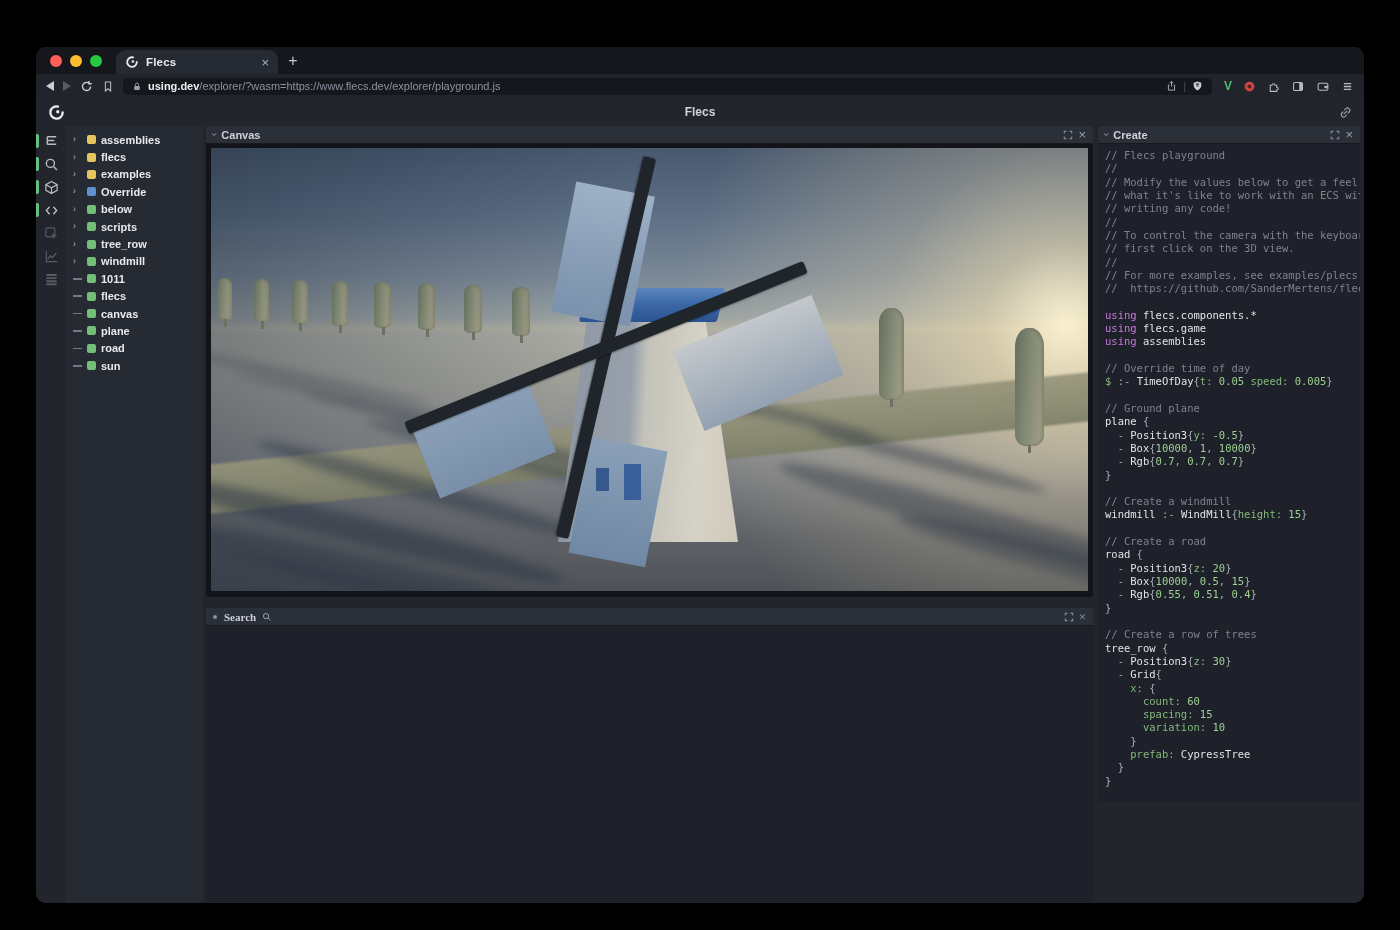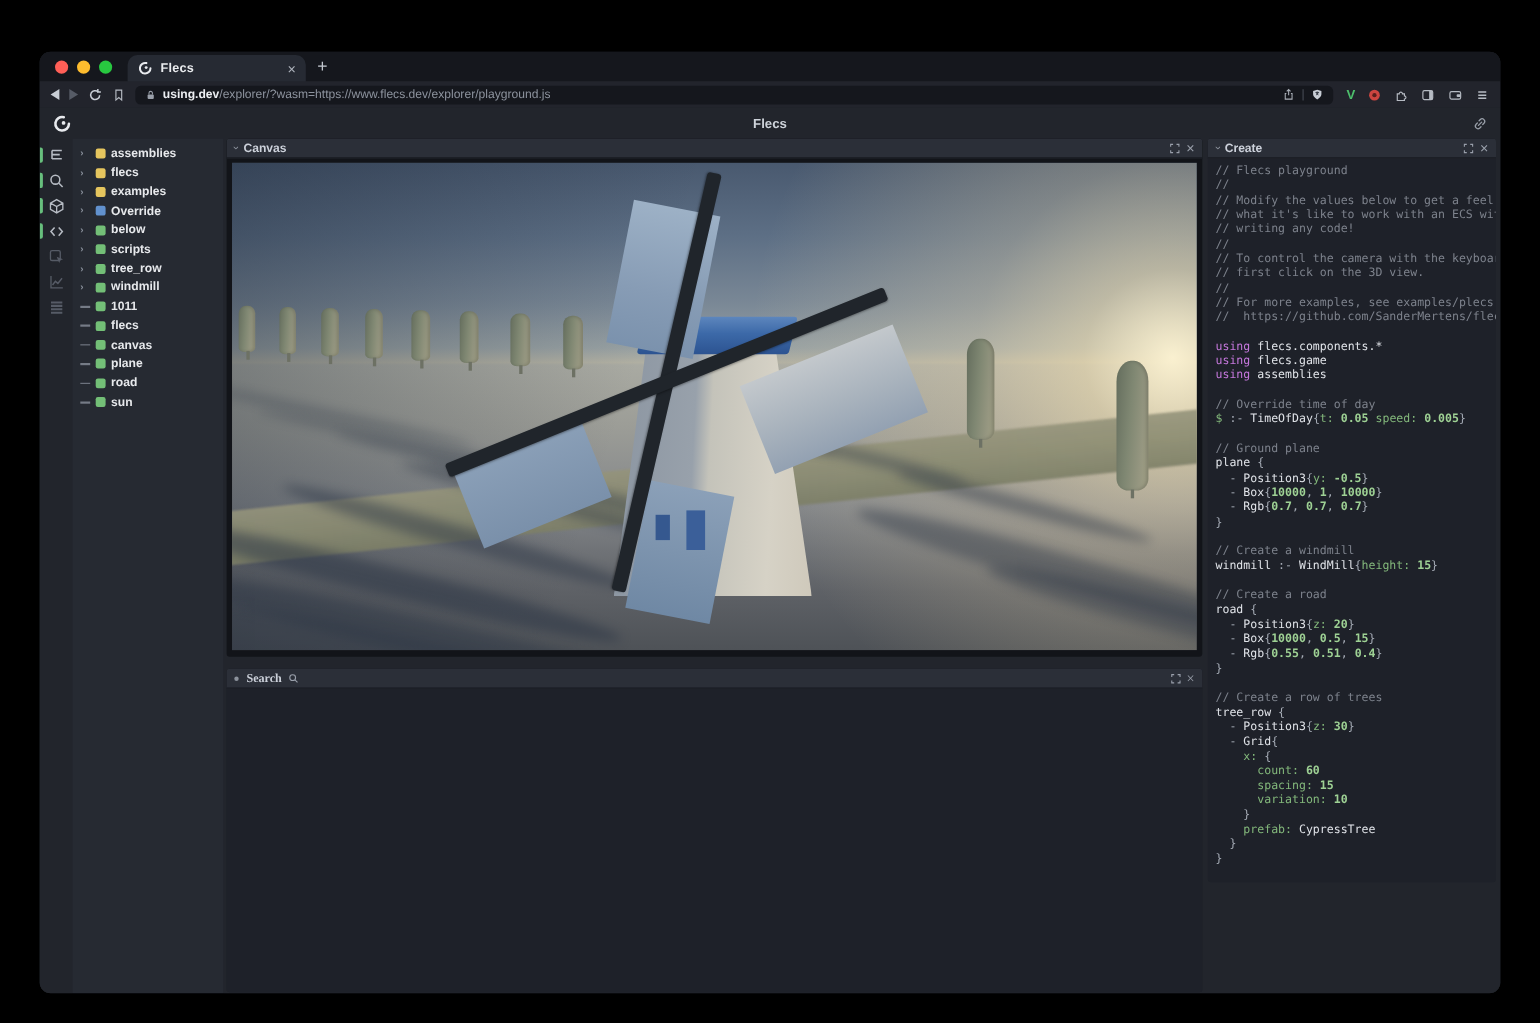--- a/index.html
+++ b/index.html
@@ -81,21 +81,21 @@
   .editor-panel { height:676px; flex:0 0 auto; background:#1e2129; }
 
   
   .code { margin:0; padding:5px 0 0 7px; font-family:"DejaVu Sans Mono", monospace;
           font-size:10.5px; line-height:13.32px; overflow:hidden; }
   .line { white-space:pre; min-height:13.32px; }
   .cm { color:#7d828c; }
   .kw { color:#c678dd; }
   .id { color:#e0e3e8; font-weight:400; }
   .g  { color:#83b87b; }
-  .gb { color:#9ed194; font-weight:700; }
+  .gb { color:#9ed194; font-weight:400; }
   .p  { color:#a6acb6; }
 
   
   .scene { margin:4px 5px 5px 5px; height:443px; position:relative; overflow:hidden;
            background:linear-gradient(180deg,
              #49596f 0%, #5d6f85 15%, #7a8896 29%, #97a0a2 38%, #b0afa2 41%,
              #a9aaa2 41.5%, #9c9d97 54%, #84878a 70%, #5e6166 88%, #4e5257 100%); }
   .ov { position:absolute; inset:0; }
   .glow { background:
       radial-gradient(circle at 97.5% 40%, rgba(253,243,210,.96) 0%, rgba(248,228,178,.55) 9%,

